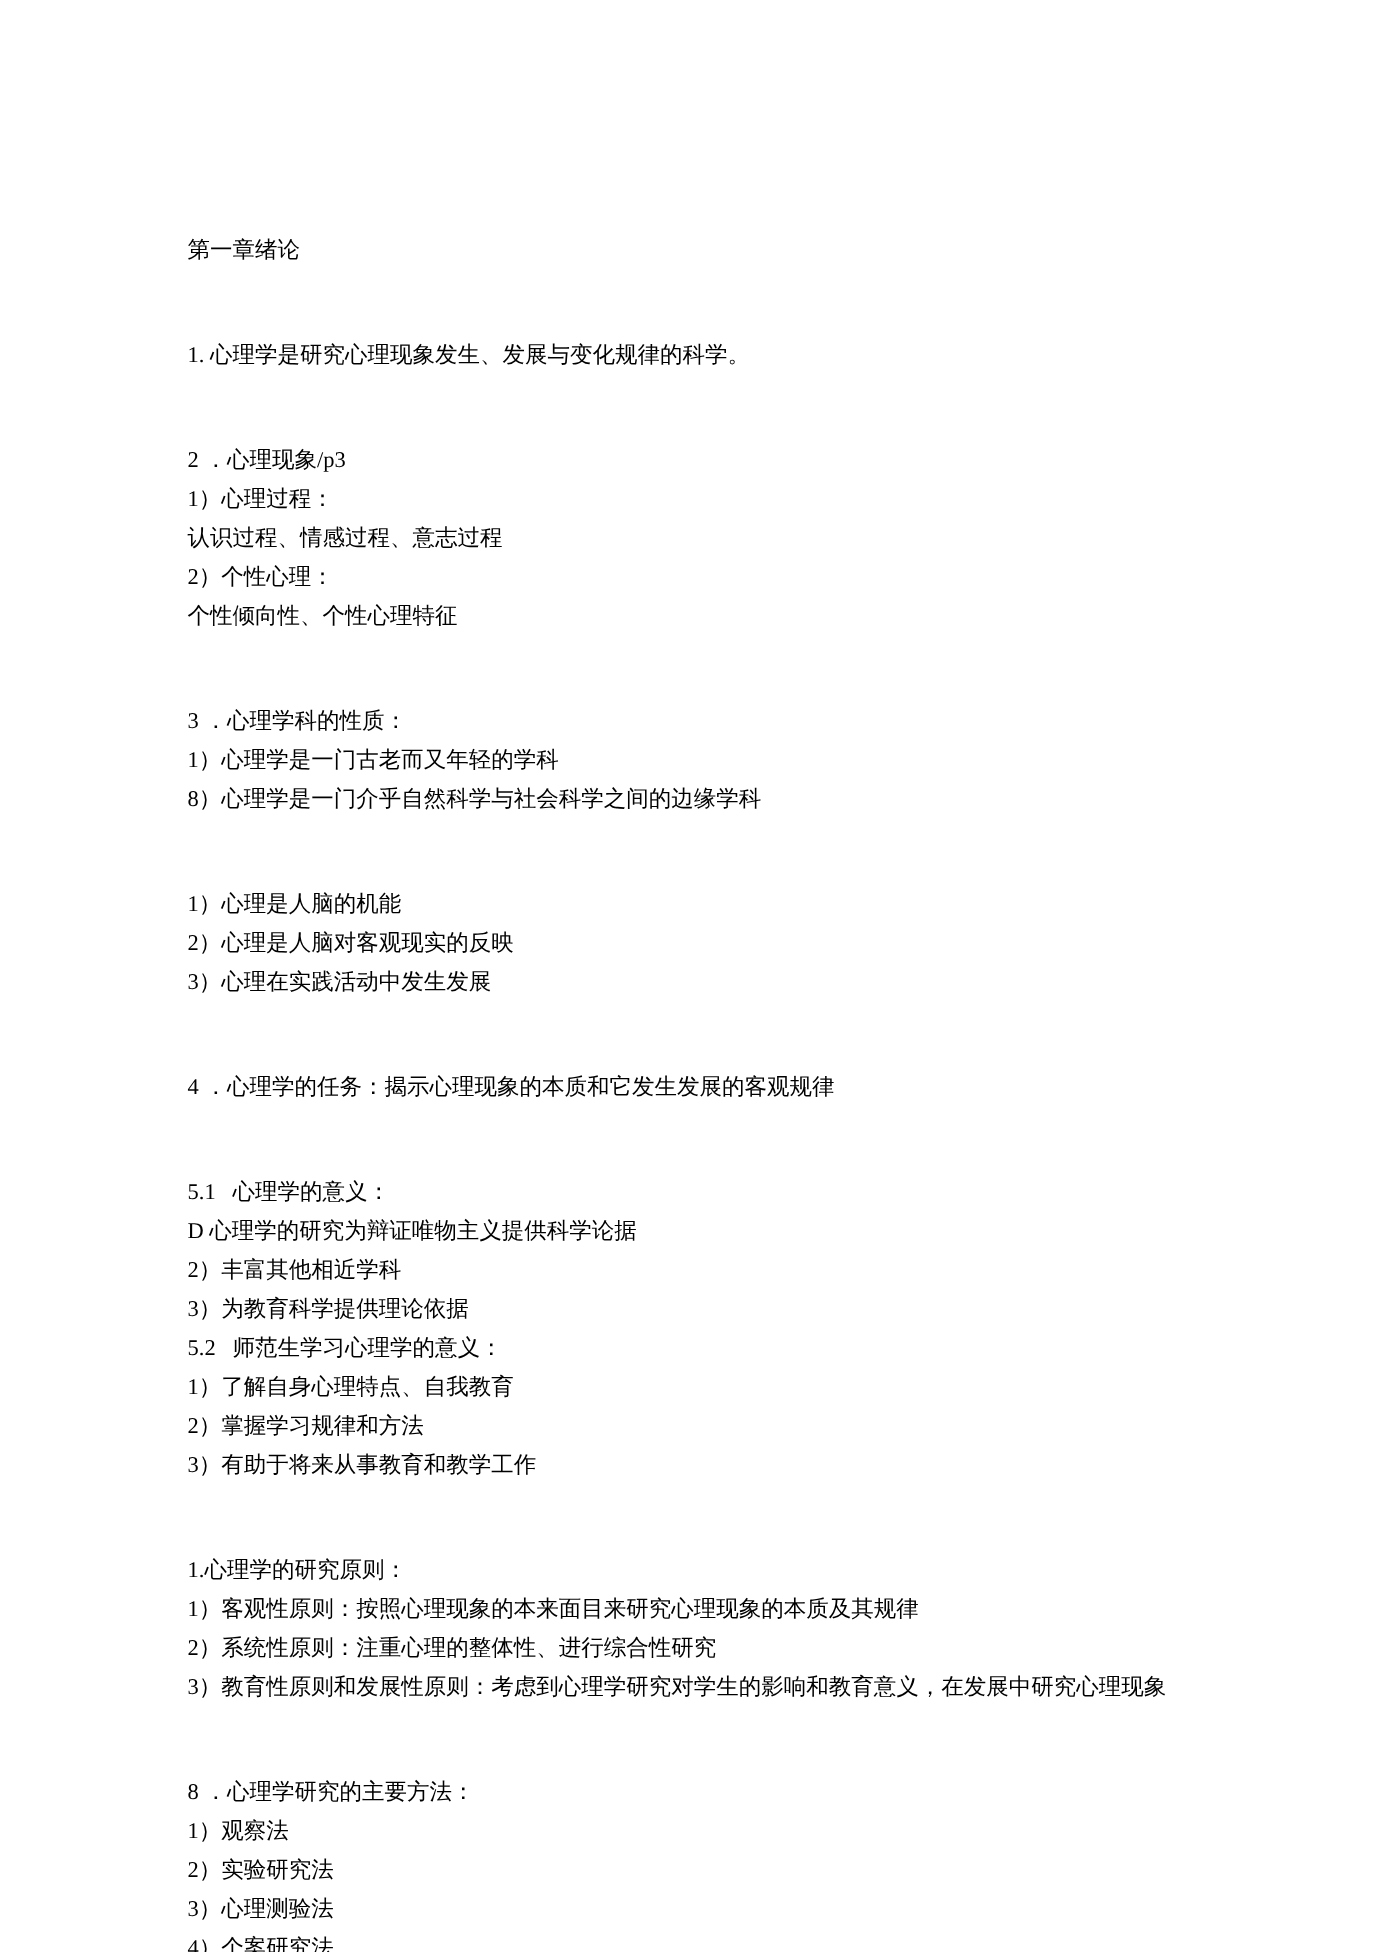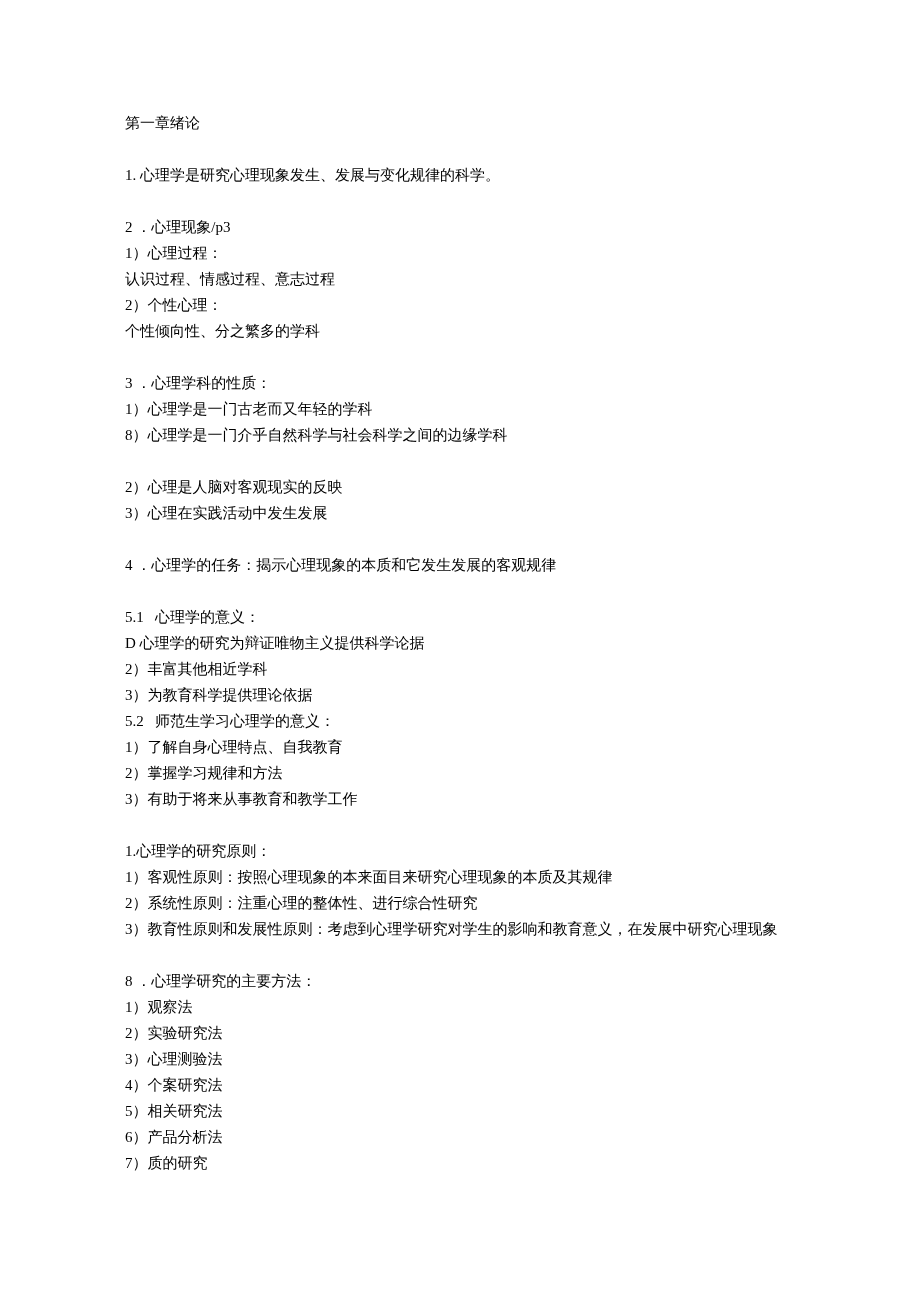--- a/index.html
+++ b/index.html
@@ -10,20 +10,21 @@
     width: 920px;
   }
   .page {
     padding: 110px 125px 60px 125px;
     font-size: 15px;
     line-height: 26px;
     color: #000000;
   }
   .block {
     margin-bottom: 26px;
+    margin-top: 44px;
   }
   .line {
     white-space: pre-wrap;
   }
 </style>
 </head>
 <body>
 
 <div class="page">
 
@@ -33,30 +34,31 @@
 
   <div class="block">
     <div class="line">1. 心理学是研究心理现象发生、发展与变化规律的科学。</div>
   </div>
 
   <div class="block">
     <div class="line">2 ．心理现象/p3</div>
     <div class="line">1）心理过程：</div>
     <div class="line">认识过程、情感过程、意志过程</div>
     <div class="line">2）个性心理：</div>
-    <div class="line">个性倾向性、分之繁多的学科</div>
+    <div class="line">个性倾向性、个性心理特征</div>
   </div>
 
   <div class="block">
     <div class="line">3 ．心理学科的性质：</div>
     <div class="line">1）心理学是一门古老而又年轻的学科</div>
     <div class="line">8）心理学是一门介乎自然科学与社会科学之间的边缘学科</div>
   </div>
 
   <div class="block">
+    <div class="line">1）心理是人脑的机能</div>
     <div class="line">2）心理是人脑对客观现实的反映</div>
     <div class="line">3）心理在实践活动中发生发展</div>
   </div>
 
   <div class="block">
     <div class="line">4 ．心理学的任务：揭示心理现象的本质和它发生发展的客观规律</div>
   </div>
 
   <div class="block">
     <div class="line">5.1   心理学的意义：</div>

